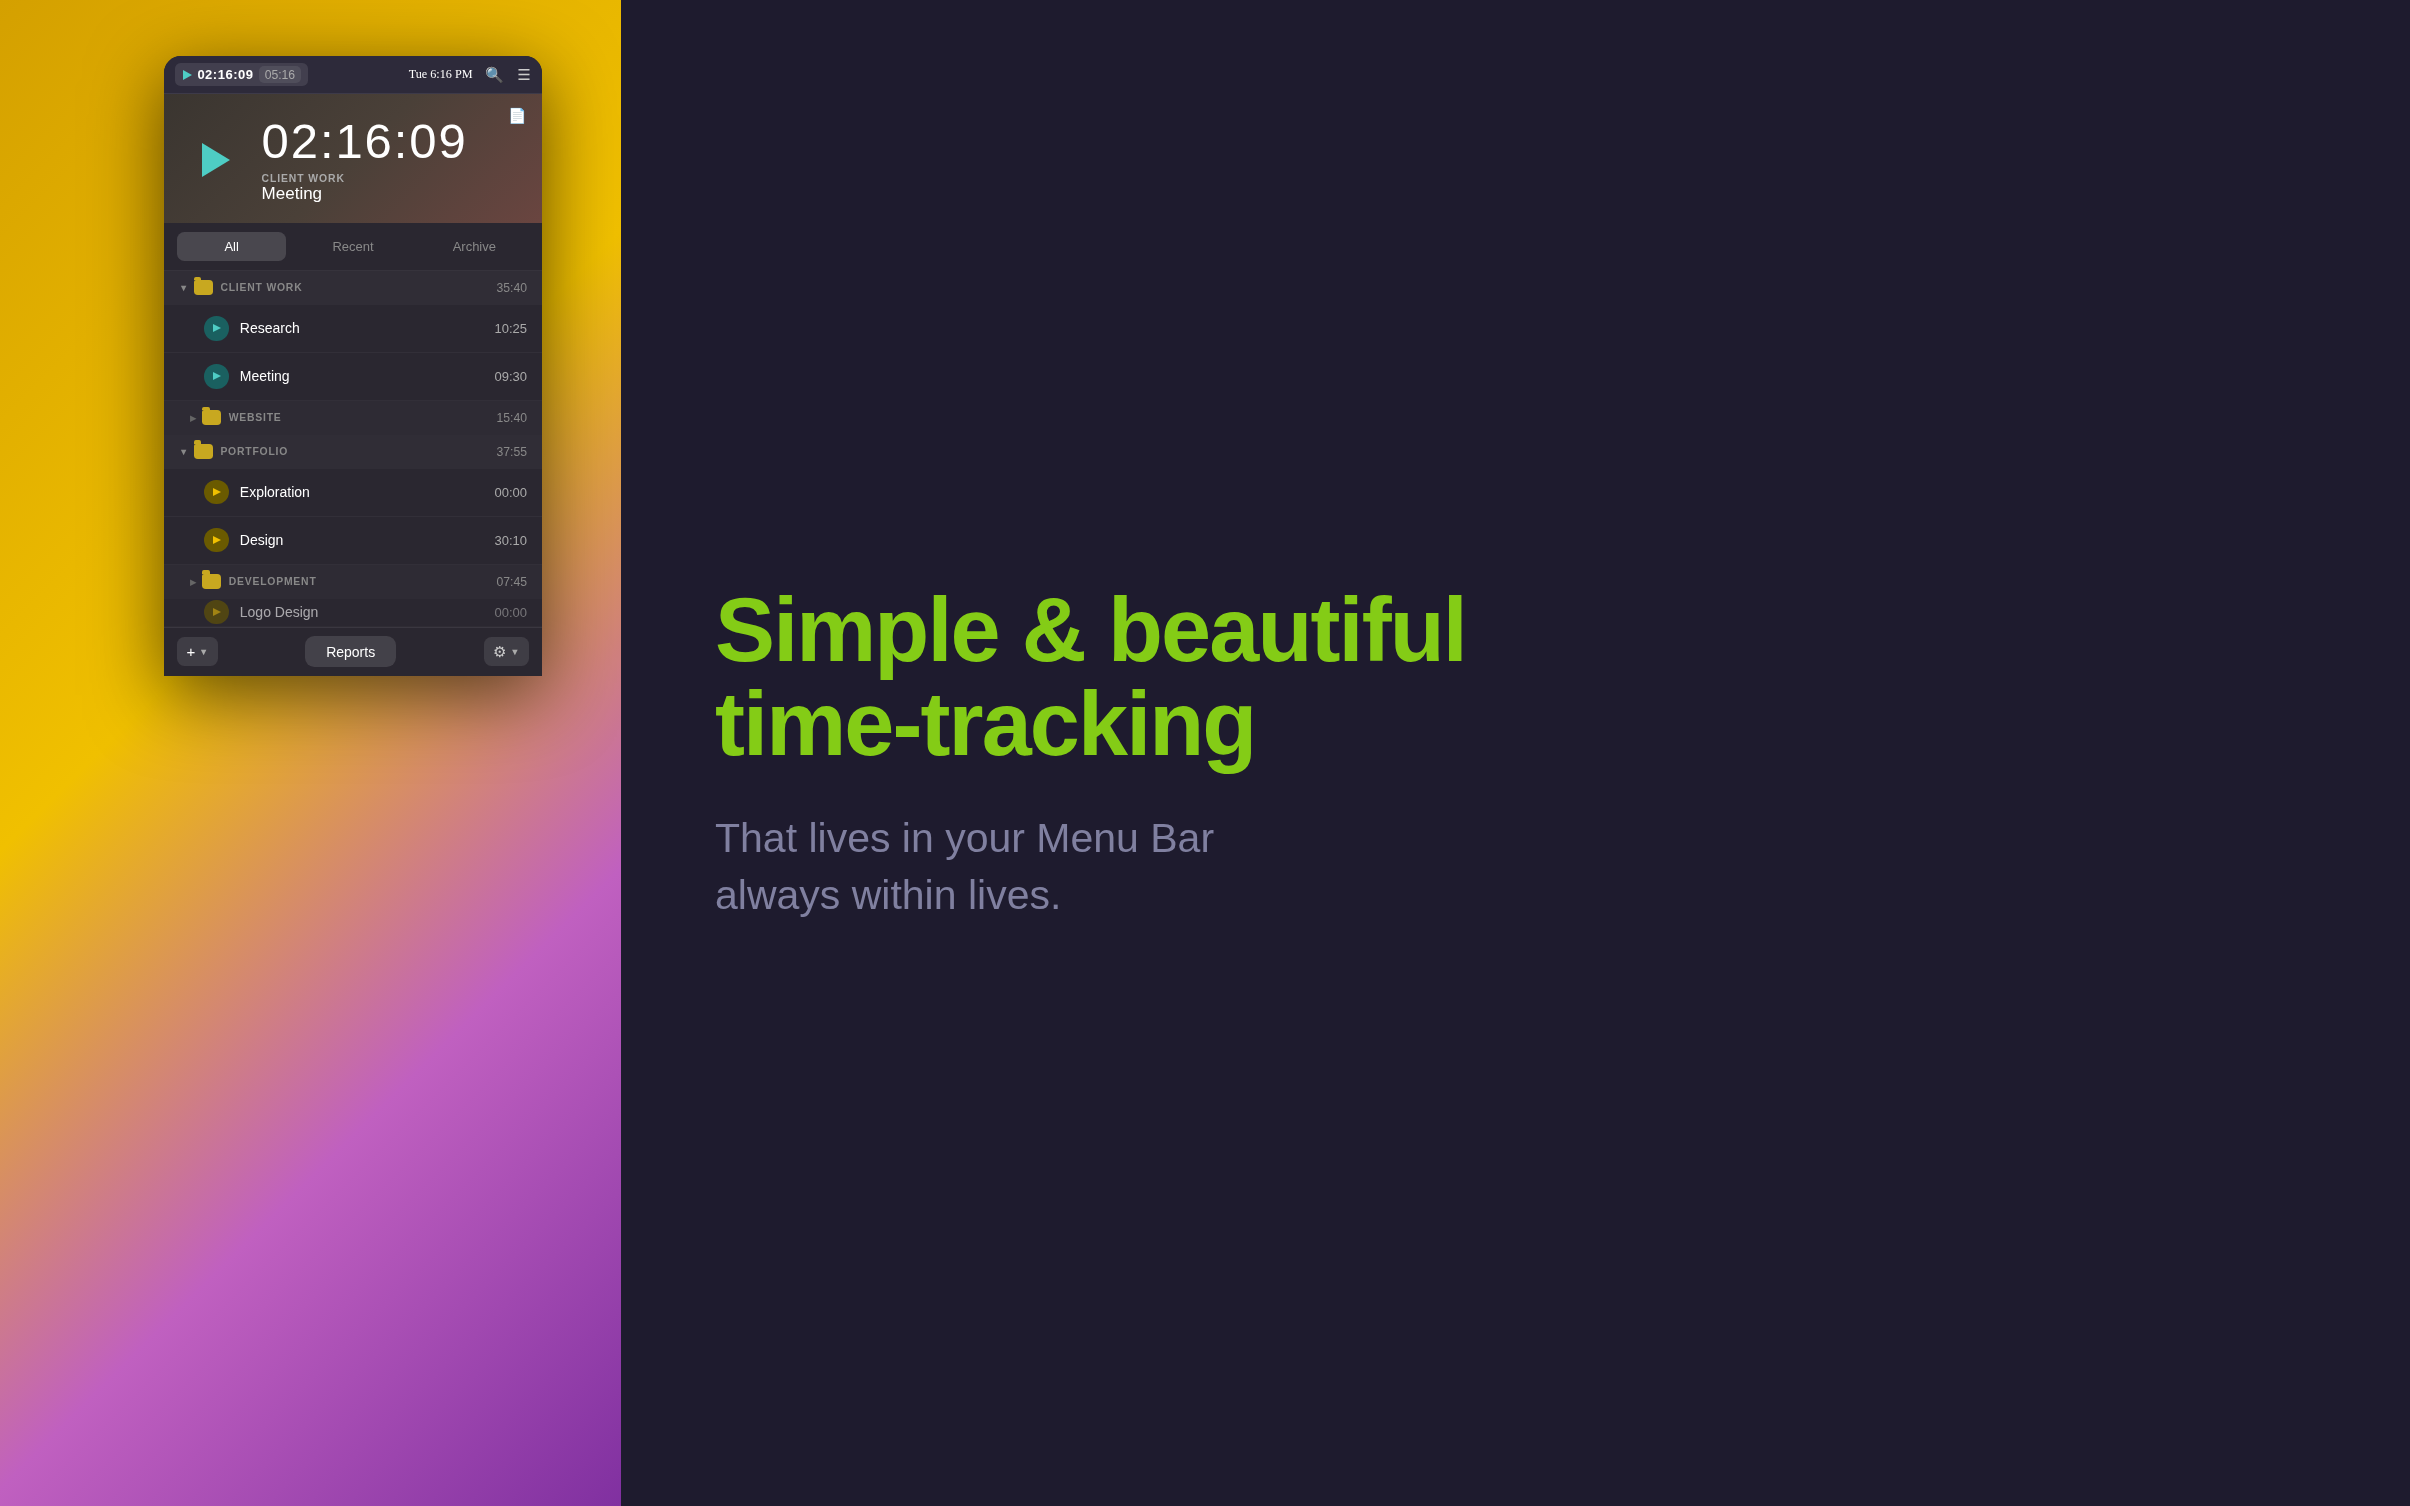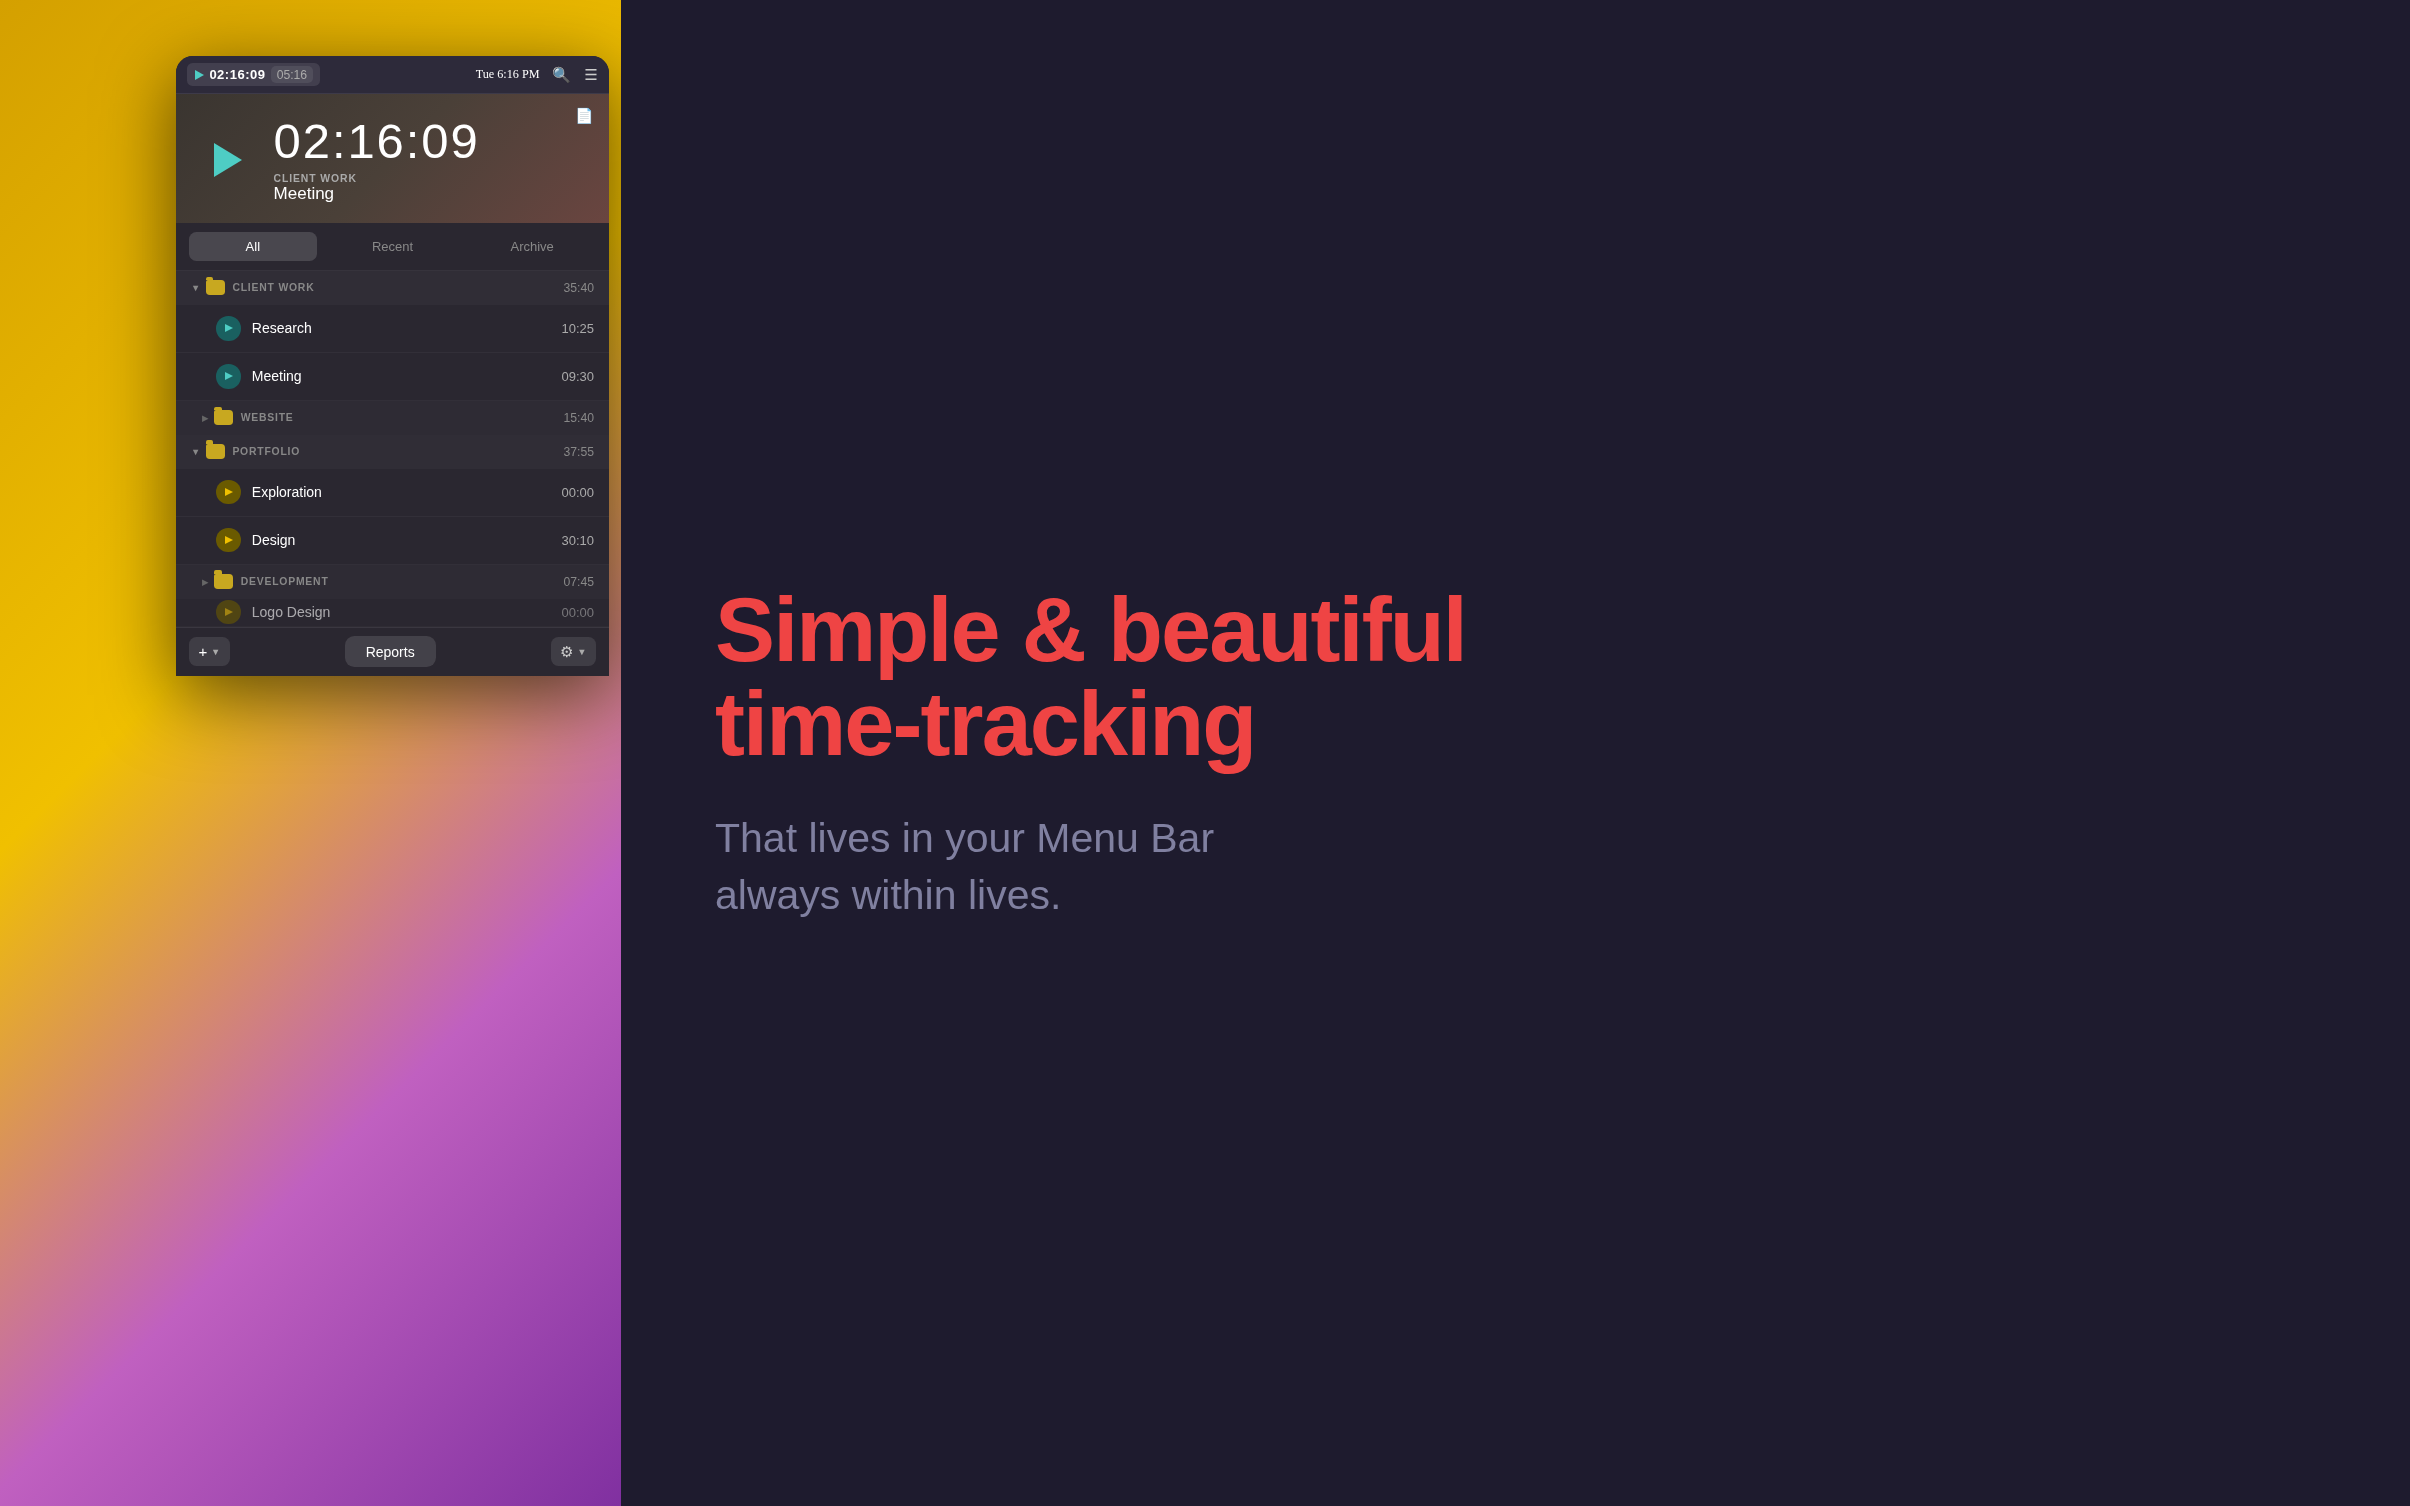--- a/index.html
+++ b/index.html
@@ -24,22 +24,22 @@
     .background-gradient {
       position: absolute;
       inset: 0;
       background: linear-gradient(135deg, #d4a000 0%, #f0c000 40%, #c060c0 70%, #8030a0 100%);
     }
 
     
     .app-window {
       position: absolute;
       top: 56px;
-      left: 176px;
-      width: 433px;
+      left: 164px;
+      width: 378px;
       border-radius: 17px 17px 0 0;
       overflow: hidden;
       box-shadow: 0 19px 75px rgba(0,0,0,0.6);
       background: #2a2730;
     }
 
     
     .menu-bar {
       background: #2d2a3a;
       height: 38px;
@@ -349,21 +349,21 @@
     
     .right-section {
       flex: 1;
       display: flex;
       flex-direction: column;
       justify-content: center;
       padding: 75px 94px;
     }
 
     .headline {
-      color: #ef4444;
+      color: #84cc16;
       font-size: 90px;
       font-weight: 800;
       line-height: 1.05;
       letter-spacing: -1.9px;
       margin-bottom: 38px;
     }
 
     .subheadline {
       color: #8080a0;
       font-size: 41px;

